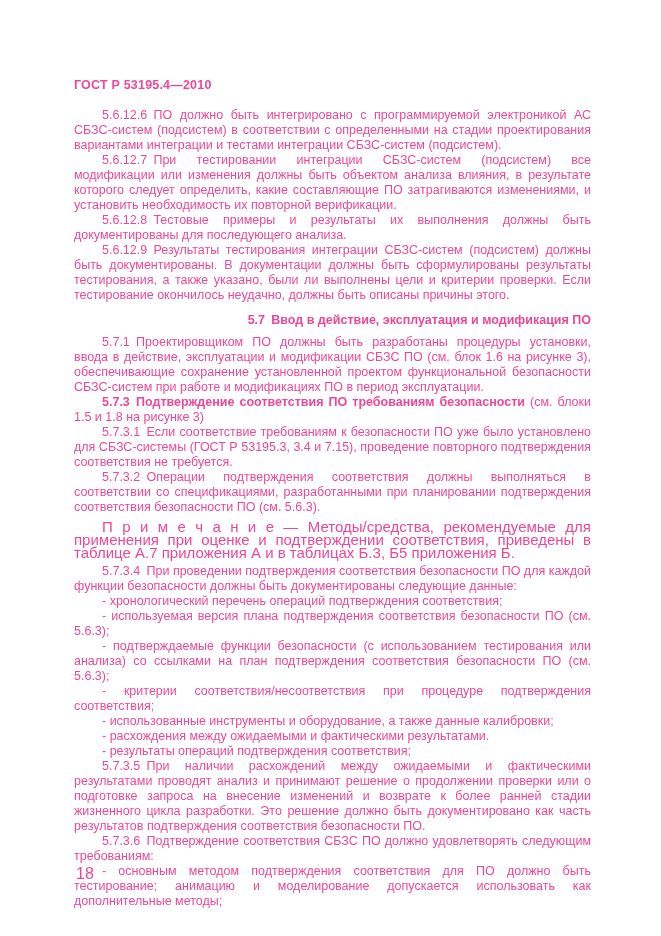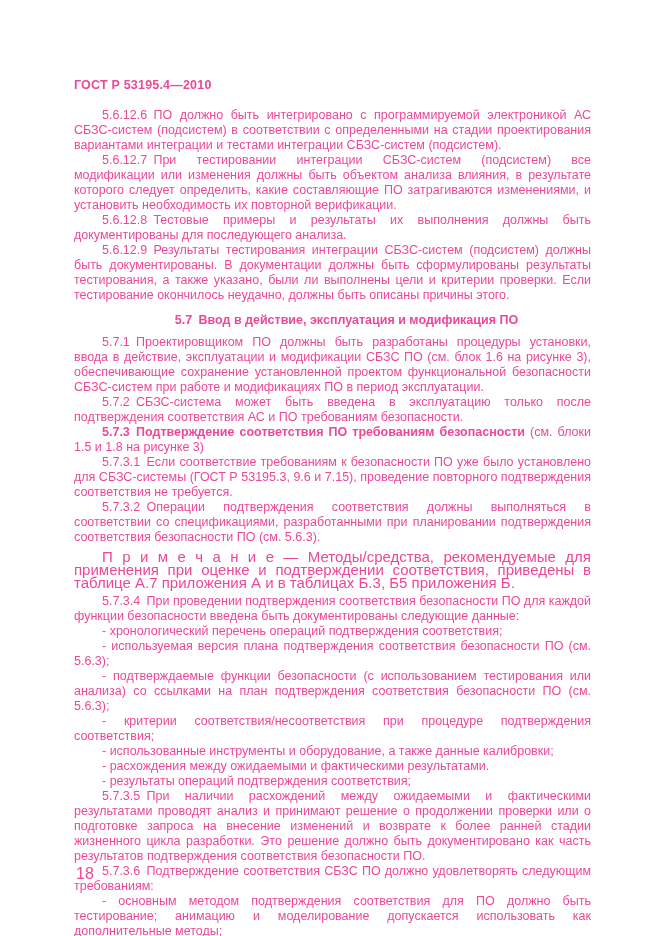--- a/index.html
+++ b/index.html
@@ -36,21 +36,21 @@
     text-align: justify;
     hyphens: auto;
     -webkit-hyphens: auto;
   }
   .body-text p {
     margin: 0;
     text-indent: 28px;
   }
   .body-text p.h2 {
     font-weight: bold;
-    text-align: center;
+    text-align: right;
     margin: 10px 0 7px 0;
   }
   .body-text p.note {
     font-size: 15px;
     line-height: 13px;
     margin: 5px 0 5px 0;
   }
   .body-text b {
     font-weight: bold;
   }
@@ -67,26 +67,25 @@
 <div class="page">
   <div class="running-header">ГОСТ Р 53195.4—2010</div>
 
   <div class="body-text">
       <p class="p">5.6.12.6 ПО должно быть интегрировано с программируемой электроникой АС СБЗС-систем (подсистем) в соответствии с определенными на стадии проектирования вариантами интеграции и тестами интеграции СБЗС-систем (подсистем).</p>
       <p class="p">5.6.12.7 При тестировании интеграции СБЗС-систем (подсистем) все модификации или изменения должны быть объектом анализа влияния, в результате которого следует определить, какие составляющие ПО затрагиваются изменениями, и установить необходимость их повторной верификации.</p>
       <p class="p">5.6.12.8 Тестовые примеры и результаты их выполнения должны быть документированы для последующего анализа.</p>
       <p class="p">5.6.12.9 Результаты тестирования интеграции СБЗС-систем (подсистем) должны быть документированы. В документации должны быть сформулированы результаты тестирования, а также указано, были ли выполнены цели и критерии проверки. Если тестирование окончилось неудачно, должны быть описаны причины этого.</p>
       <p class="h2">5.7 Ввод в действие, эксплуатация и модификация ПО</p>
       <p class="p">5.7.1 Проектировщиком ПО должны быть разработаны процедуры установки, ввода в действие, эксплуатации и модификации СБЗС ПО (см. блок 1.6 на рисунке 3), обеспечивающие сохранение установленной проектом функциональной безопасности СБЗС-систем при работе и модификациях ПО в период эксплуатации.</p>
-      <p class="p">5.7.2 СБЗС-система может быть введена в эксплуатацию только после подтверждения соответствия АС и ПО требованиям безопасности.</p>
       <p class="p"><b>5.7.3 Подтверждение соответствия ПО требованиям безопасности</b> (см. блоки 1.5 и 1.8 на рисунке 3)</p>
-      <p class="p">5.7.3.1 Если соответствие требованиям к безопасности ПО уже было установлено для СБЗС-системы (ГОСТ Р 53195.3, 9.6 и 7.15), проведение повторного подтверждения соответствия не требуется.</p>
+      <p class="p">5.7.3.1 Если соответствие требованиям к безопасности ПО уже было установлено для СБЗС-системы (ГОСТ Р 53195.3, 3.4 и 7.15), проведение повторного подтверждения соответствия не требуется.</p>
       <p class="p">5.7.3.2 Операции подтверждения соответствия должны выполняться в соответствии со спецификациями, разработанными при планировании подтверждения соответствия безопасности ПО (см. 5.6.3).</p>
       <p class="note">П р и м е ч а н и е — Методы/средства, рекомендуемые для применения при оценке и подтверждении соответствия, приведены в таблице А.7 приложения А и в таблицах Б.3, Б5 приложения Б.</p>
-      <p class="p">5.7.3.4 При проведении подтверждения соответствия безопасности ПО для каждой функции безопасности введена быть документированы следующие данные:</p>
+      <p class="p">5.7.3.4 При проведении подтверждения соответствия безопасности ПО для каждой функции безопасности должны быть документированы следующие данные:</p>
       <p class="li">- хронологический перечень операций подтверждения соответствия;</p>
       <p class="li">- используемая версия плана подтверждения соответствия безопасности ПО (см. 5.6.3);</p>
       <p class="li">- подтверждаемые функции безопасности (с использованием тестирования или анализа) со ссылками на план подтверждения соответствия безопасности ПО (см. 5.6.3);</p>
       <p class="li">- критерии соответствия/несоответствия при процедуре подтверждения соответствия;</p>
       <p class="li">- использованные инструменты и оборудование, а также данные калибровки;</p>
       <p class="li">- расхождения между ожидаемыми и фактическими результатами.</p>
       <p class="li">- результаты операций подтверждения соответствия;</p>
       <p class="p">5.7.3.5 При наличии расхождений между ожидаемыми и фактическими результатами проводят анализ и принимают решение о продолжении проверки или о подготовке запроса на внесение изменений и возврате к более ранней стадии жизненного цикла разработки. Это решение должно быть документировано как часть результатов подтверждения соответствия безопасности ПО.</p>
       <p class="p">5.7.3.6 Подтверждение соответствия СБЗС ПО должно удовлетворять следующим требованиям:</p>
       <p class="li">- основным методом подтверждения соответствия для ПО должно быть тестирование; анимацию и моделирование допускается использовать как дополнительные методы;</p>

